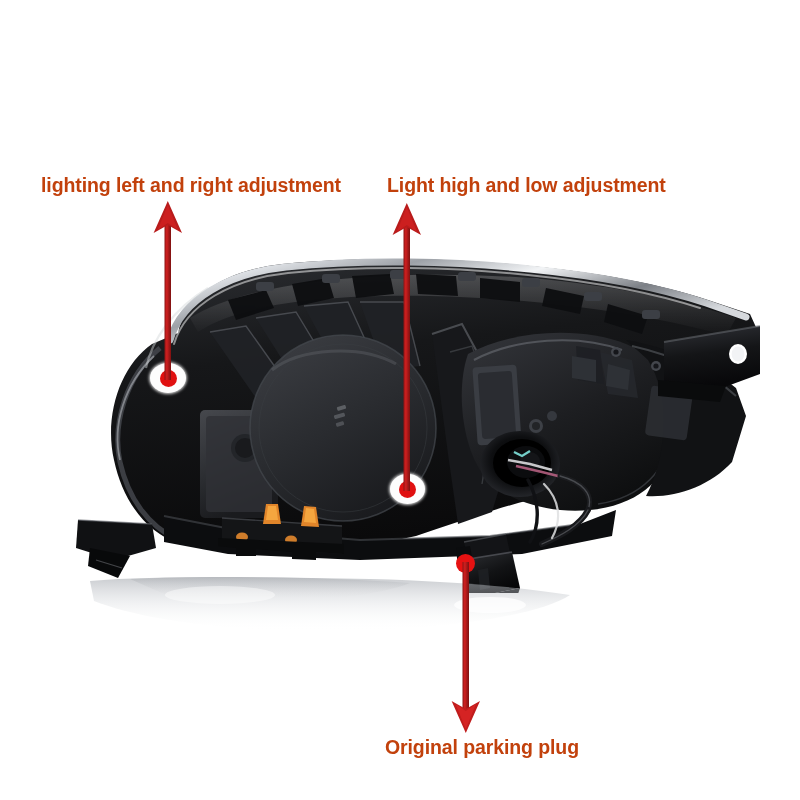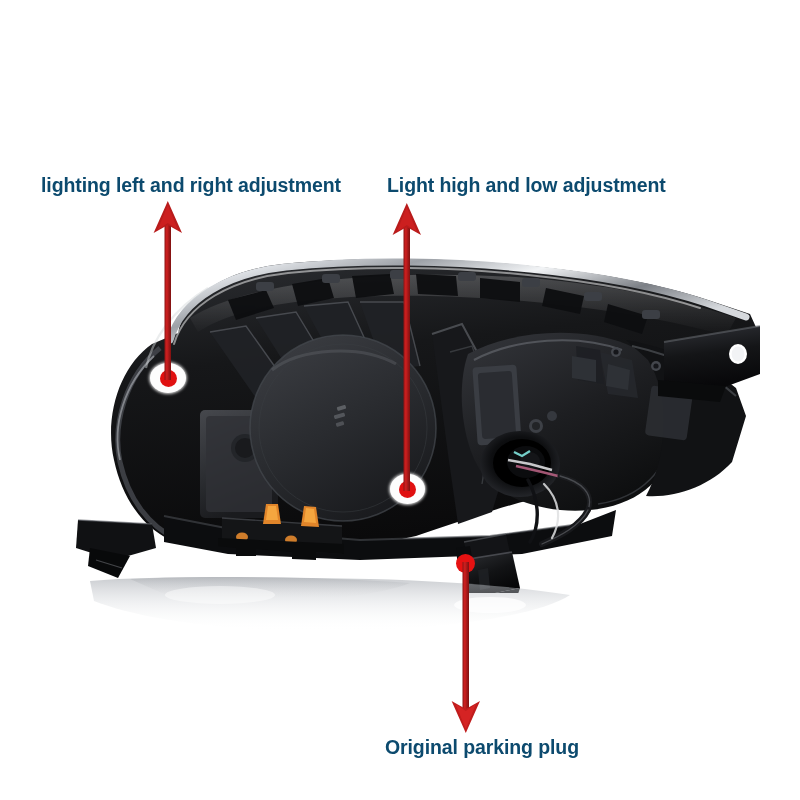--- a/index.html
+++ b/index.html
@@ -13,21 +13,21 @@
     width: 800px;
     height: 800px;
     background: #ffffff;
     overflow: hidden;
     font-family: "Liberation Sans", sans-serif;
   }
 
   
   .anno-label {
     position: absolute;
-    color: #0c4a6e;
+    color: #c2410c;
     font-family: "Liberation Sans", sans-serif;
     font-size: 19.5px;
     font-weight: 600;
     letter-spacing: -0.1px;
     white-space: nowrap;
     line-height: 1;
   }
   #label-lr   { left: 41px;  top: 176px; }
   #label-hl   { left: 387px; top: 176px; }
   #label-plug { left: 385px; top: 738px; }

